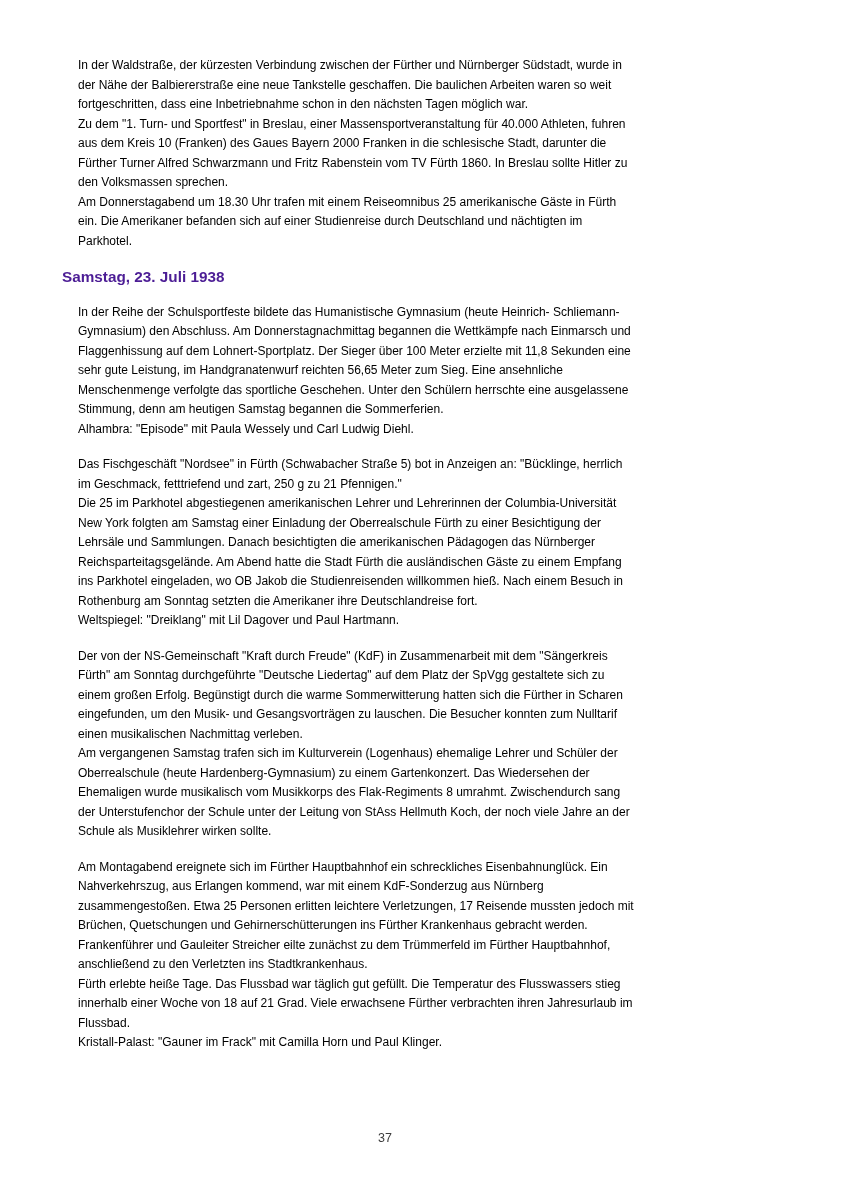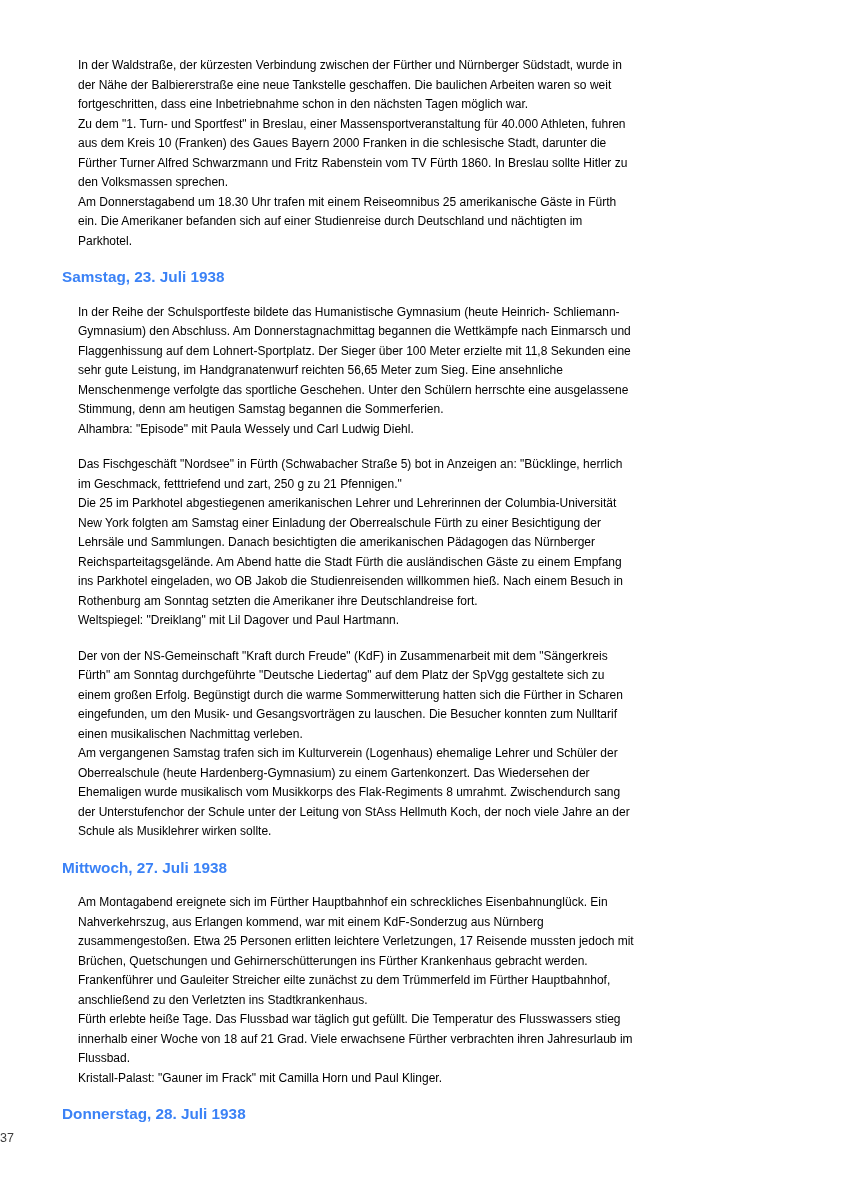--- a/index.html
+++ b/index.html
@@ -27,27 +27,28 @@
     font-size: 12px;
     line-height: 19.5px;
     color: #000000;
     letter-spacing: 0;
   }
   .heading {
     margin: 6.5px 0 13.5px 0;
     font-size: 15.3px;
     line-height: 19.5px;
     font-weight: 700;
-    color: #3b82f6;
+    color: #4c1d95;
   }
   .page-number {
     position: absolute;
     top: 1130px;
     left: 0;
     width: 770px;
+    text-align: center;
     font-size: 12.5px;
     line-height: 16px;
     color: #3d3d3d;
   }
 </style>
 </head>
 <body>
 
 <div class="page">
   <div class="text-column">
@@ -86,30 +87,28 @@
 Fürth" am Sonntag durchgeführte "Deutsche Liedertag" auf dem Platz der SpVgg gestaltete sich zu
 einem großen Erfolg. Begünstigt durch die warme Sommerwitterung hatten sich die Fürther in Scharen
 eingefunden, um den Musik- und Gesangsvorträgen zu lauschen. Die Besucher konnten zum Nulltarif
 einen musikalischen Nachmittag verleben.
 Am vergangenen Samstag trafen sich im Kulturverein (Logenhaus) ehemalige Lehrer und Schüler der
 Oberrealschule (heute Hardenberg-Gymnasium) zu einem Gartenkonzert. Das Wiedersehen der
 Ehemaligen wurde musikalisch vom Musikkorps des Flak-Regiments 8 umrahmt. Zwischendurch sang
 der Unterstufenchor der Schule unter der Leitung von StAss Hellmuth Koch, der noch viele Jahre an der
 Schule als Musiklehrer wirken sollte.</p>
 
-    <h2 class="heading">Mittwoch, 27. Juli 1938</h2>
     <p class="para">Am Montagabend ereignete sich im Fürther Hauptbahnhof ein schreckliches Eisenbahnunglück. Ein
 Nahverkehrszug, aus Erlangen kommend, war mit einem KdF-Sonderzug aus Nürnberg
 zusammengestoßen. Etwa 25 Personen erlitten leichtere Verletzungen, 17 Reisende mussten jedoch mit
 Brüchen, Quetschungen und Gehirnerschütterungen ins Fürther Krankenhaus gebracht werden.
 Frankenführer und Gauleiter Streicher eilte zunächst zu dem Trümmerfeld im Fürther Hauptbahnhof,
 anschließend zu den Verletzten ins Stadtkrankenhaus.
 Fürth erlebte heiße Tage. Das Flussbad war täglich gut gefüllt. Die Temperatur des Flusswassers stieg
 innerhalb einer Woche von 18 auf 21 Grad. Viele erwachsene Fürther verbrachten ihren Jahresurlaub im
 Flussbad.
 Kristall-Palast: "Gauner im Frack" mit Camilla Horn und Paul Klinger.</p>
 
-    <h2 class="heading">Donnerstag, 28. Juli 1938</h2>
 
   </div>
 
   <div class="page-number">37</div>
 </div>
 
 </body></html>

